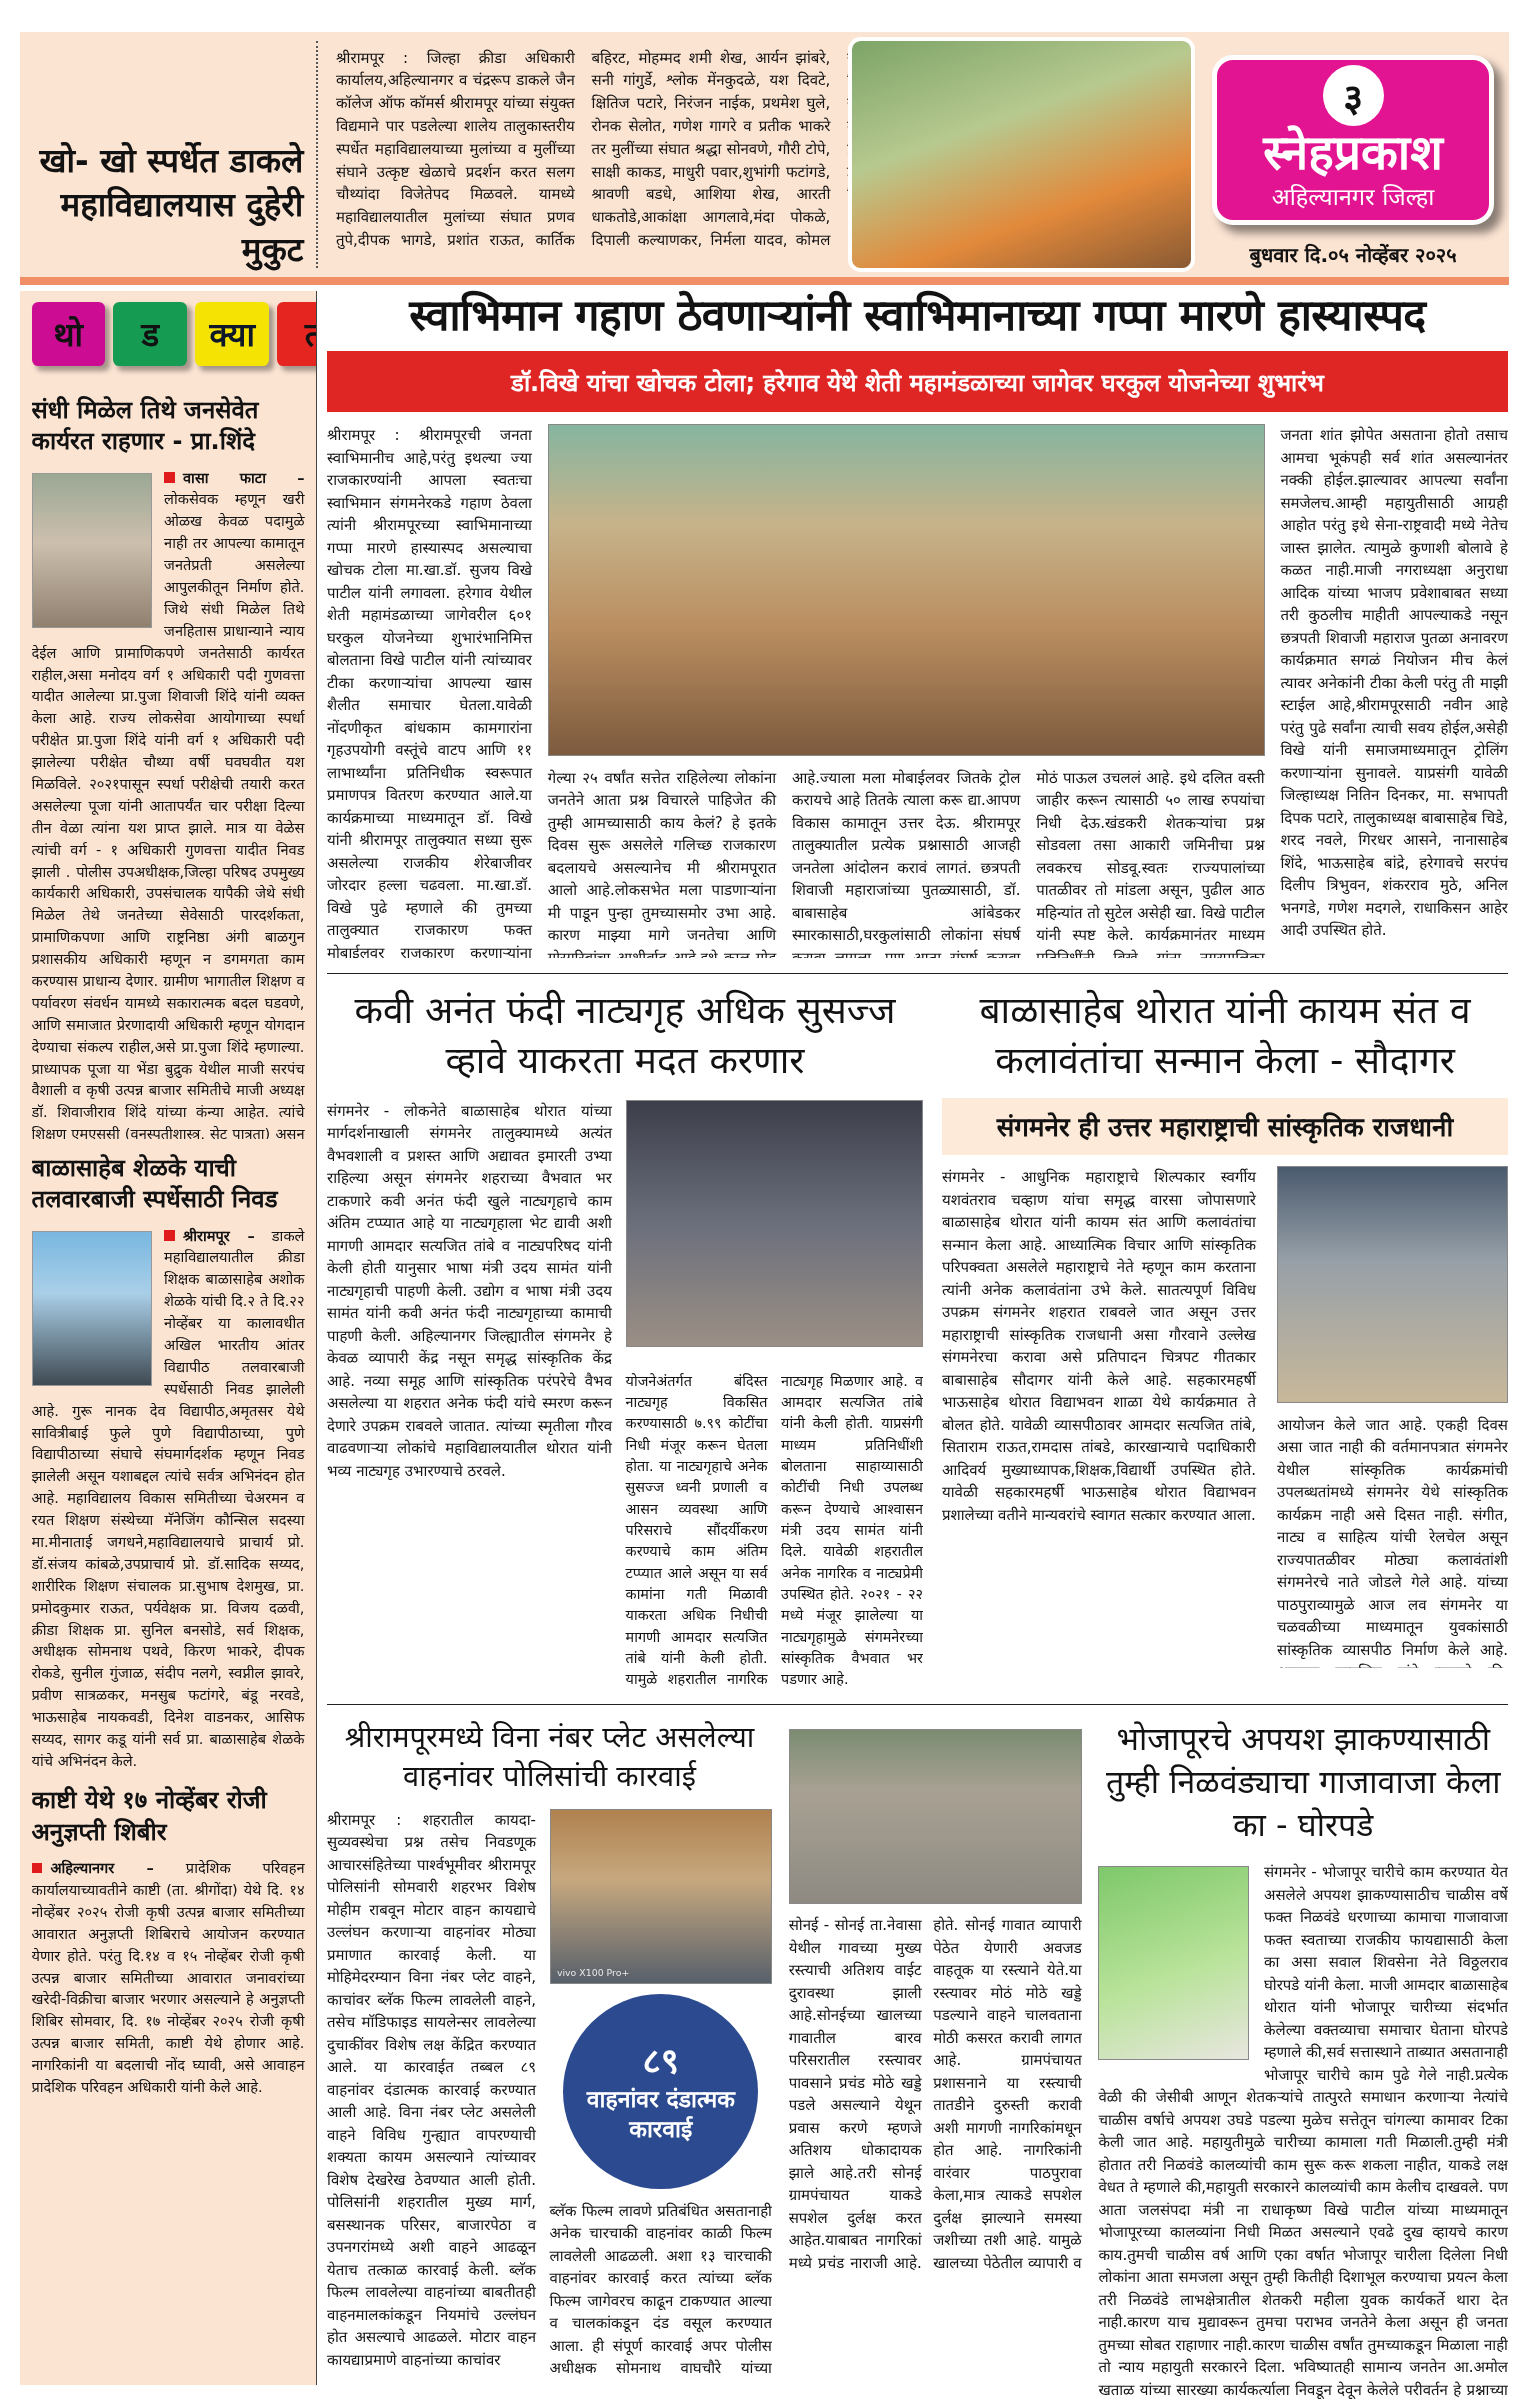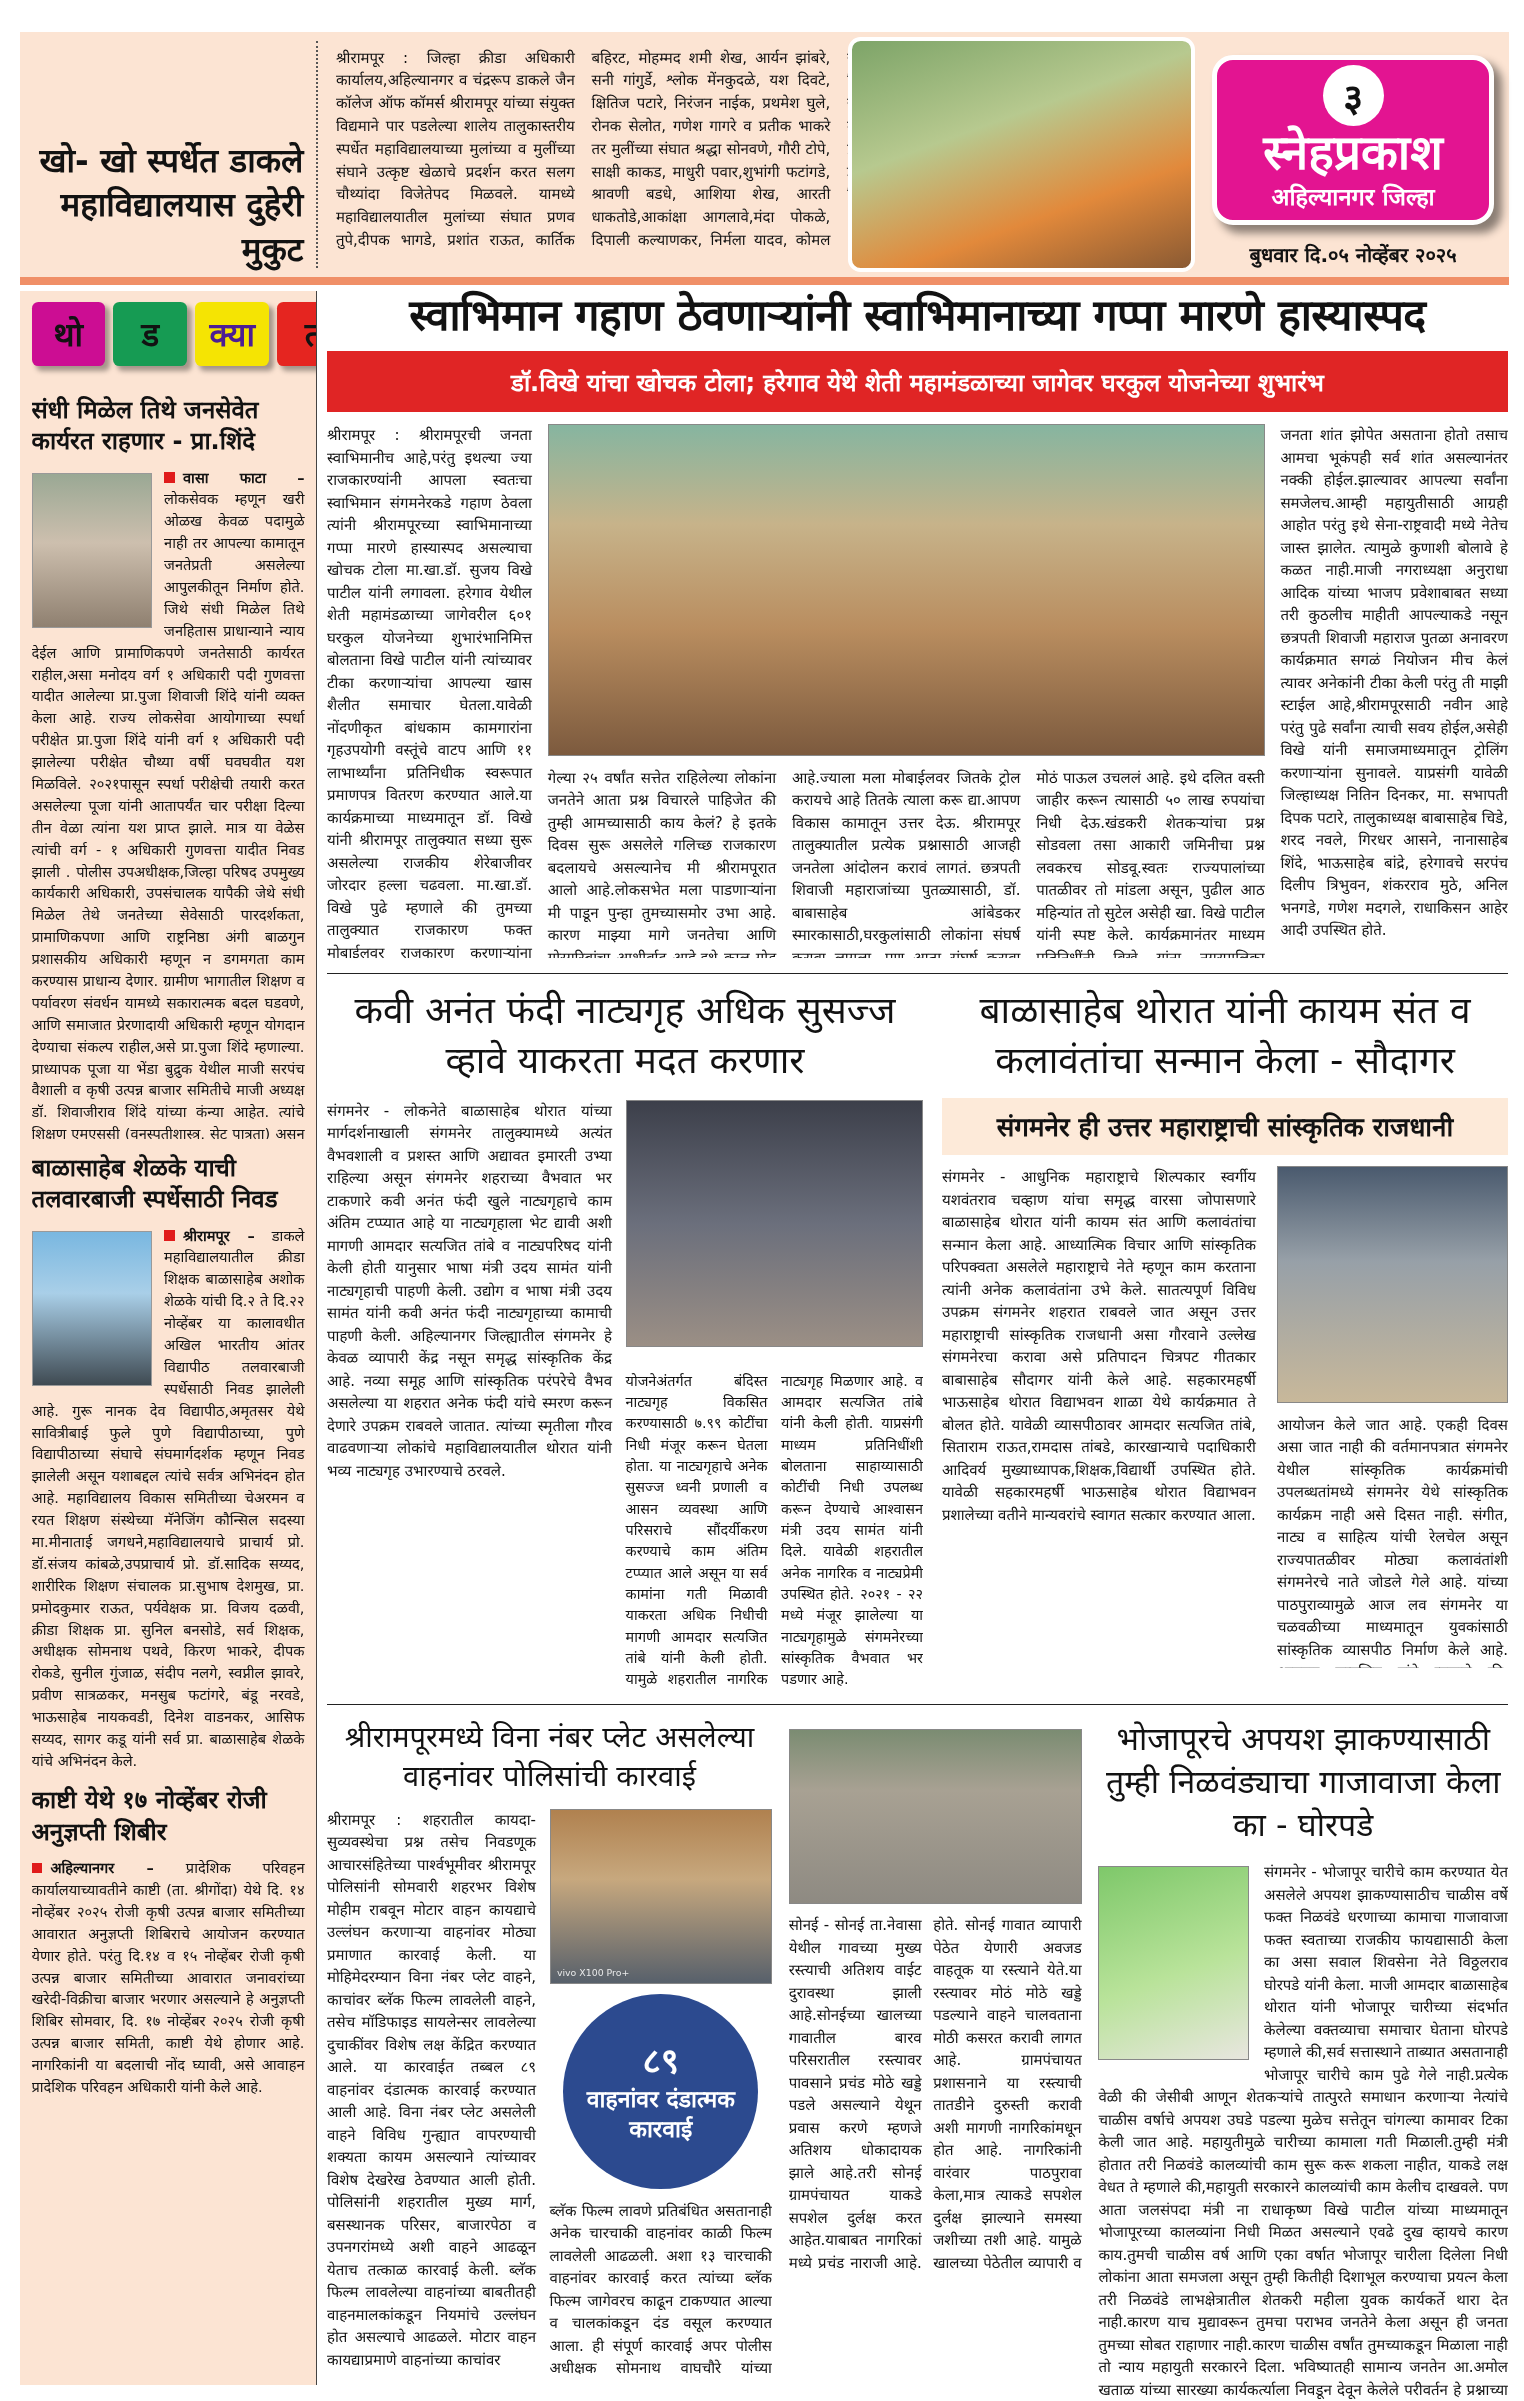--- a/index.html
+++ b/index.html
@@ -14,21 +14,21 @@
   .kho-body{width:528px;box-sizing:border-box;padding:14.6px 15.7px 8.4px 18px;column-count:2;column-gap:16.7px;
             font-size:15px;line-height:1.52;text-align:justify;}
   .top-photo{width:339px;margin:5.2px 2.1px;border-radius:12.6px;border:4.2px solid #fff;
              background:linear-gradient(160deg,#7da468 0%,#b7c98f 38%,#e2893b 70%,#8a5a33 100%);}
   .masthead-col{flex:1;display:flex;flex-direction:column;align-items:center;padding-top:23px;}
   .brand-box{width:272px;height:160px;background:#e31491;border-radius:21px;border:5.2px solid #fff;
              box-shadow:7.3px 7.3px 8.4px rgba(0,0,0,.45);display:flex;flex-direction:column;align-items:center;color:#fff;}
   .brand-circle{width:61px;height:61px;background:#fff;border-radius:50%;color:#111;font-size:38px;font-weight:800;
                 display:flex;align-items:center;justify-content:center;margin-top:5.2px;}
   .brand-title{font-size:48px;font-weight:800;line-height:1.05;margin-top:1px;}
-  .brand-sub{font-size:23.5px;font-weight:700;margin-top:2.1px;}
+  .brand-sub{font-size:23.5px;font-weight:400;margin-top:2.1px;}
   .date-line{margin-top:15.7px;font-size:20px;font-weight:700;}
   .orange-bar{position:absolute;left:20px;top:277px;width:1489px;height:8.4px;background:#f08f67;}
 
   
   .sidebar{position:absolute;left:20px;top:291px;width:297px;height:2094px;background:#fce4d3;
            border-right:1.6px solid #444;box-sizing:border-box;padding:10.5px 11.5px;overflow:hidden;}
   .letters{display:flex;gap:8.4px;margin-bottom:15.7px;}
   .letterbox{min-width:61px;height:64px;padding:0 6.3px;border-radius:6.3px;display:flex;align-items:center;
              justify-content:center;font-size:33px;font-weight:800;box-shadow:4.7px 4.7px 5.2px rgba(0,0,0,.35);}
   .sb-head{font-size:24px;font-weight:800;line-height:1.32;margin:13.6px 0 8.4px;}
@@ -118,21 +118,21 @@
       </div>
       <div class="date-line">बुधवार दि.०५ नोव्हेंबर २०२५</div>
     </div>
   </div>
   <div class="orange-bar"></div>
 
   <div class="sidebar">
     <div class="letters">
       <div class="letterbox" style="background-color: rgb(204, 13, 147);">थो</div>
       <div class="letterbox" style="background-color: rgb(22, 155, 83);">ड</div>
-      <div class="letterbox" style="color: #4c1d95; background-color: rgb(245, 228, 3);">क्या</div>
+      <div class="letterbox" style="color: #0f172a; background-color: rgb(245, 228, 3);">क्या</div>
       <div class="letterbox" style="background-color: rgb(229, 37, 32);">त</div>
     </div>
 
     <div class="sb-story s1">
       <div class="sb-head">संधी मिळेल तिथे जनसेवेत कार्यरत राहणार - प्रा.शिंदे</div>
       <div class="sb-body">
         <span class="bullet"></span><span class="dateline">वासा फाटा –</span>
         <div class="sb-photo photo-woman"></div>
         <span>लोकसेवक म्हणून खरी ओळख केवळ पदामुळे नाही तर आपल्या कामातून जनतेप्रती असलेल्या आपुलकीतून निर्माण होते. जिथे संधी मिळेल तिथे जनहितास प्राधान्याने न्याय देईल आणि प्रामाणिकपणे जनतेसाठी कार्यरत राहील,असा मनोदय वर्ग १ अधिकारी पदी गुणवत्ता यादीत आलेल्या प्रा.पुजा शिवाजी शिंदे यांनी व्यक्त केला आहे. राज्य लोकसेवा आयोगाच्या स्पर्धा परीक्षेत प्रा.पुजा शिंदे यांनी वर्ग १ अधिकारी पदी झालेल्या परीक्षेत चौथ्या वर्षी घवघवीत यश मिळविले. २०२१पासून स्पर्धा परीक्षेची तयारी करत असलेल्या पूजा यांनी आतापर्यंत चार परीक्षा दिल्या तीन वेळा त्यांना यश प्राप्त झाले. मात्र या वेळेस त्यांची वर्ग - १ अधिकारी गुणवत्ता यादीत निवड झाली . पोलीस उपअधीक्षक,जिल्हा परिषद उपमुख्य कार्यकारी अधिकारी, उपसंचालक यापैकी जेथे संधी मिळेल तेथे जनतेच्या सेवेसाठी पारदर्शकता, प्रामाणिकपणा आणि राष्ट्रनिष्ठा अंगी बाळगुन प्रशासकीय अधिकारी म्हणून न डगमगता काम करण्यास प्राधान्य देणार. ग्रामीण भागातील शिक्षण व पर्यावरण संवर्धन यामध्ये सकारात्मक बदल घडवणे, आणि समाजात प्रेरणादायी अधिकारी म्हणून योगदान देण्याचा संकल्प राहील,असे प्रा.पुजा शिंदे म्हणाल्या. प्राध्यापक पूजा या भेंडा बुद्रुक येथील माजी सरपंच वैशाली व कृषी उत्पन्न बाजार समितीचे माजी अध्यक्ष डॉ. शिवाजीराव शिंदे यांच्या कंन्या आहेत. त्यांचे शिक्षण एमएससी (वनस्पतीशास्त्र, सेट पात्रता) असून जिजामाता महाविद्यालयात प्रा. म्हणून सध्या कार्यरत आहेत. वर्ग १ पदी गुणवत्ता यादीत आल्यानंतर असे वाटले की माझ्या सातत्यपूर्ण जिद्द व प्रयत्नांना आणि कुटुंबाच्या अपेक्षांना अखेर योग्य फळ मिळालं.</span>
       </div>

